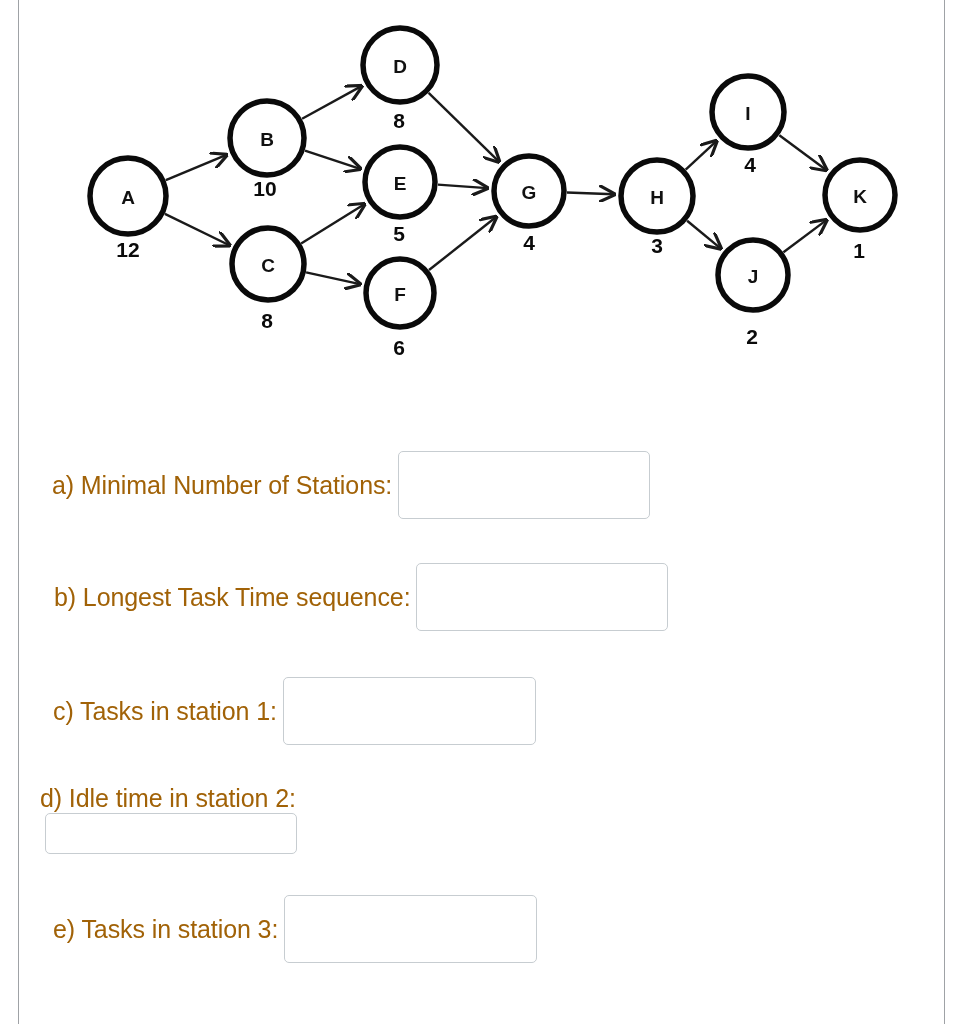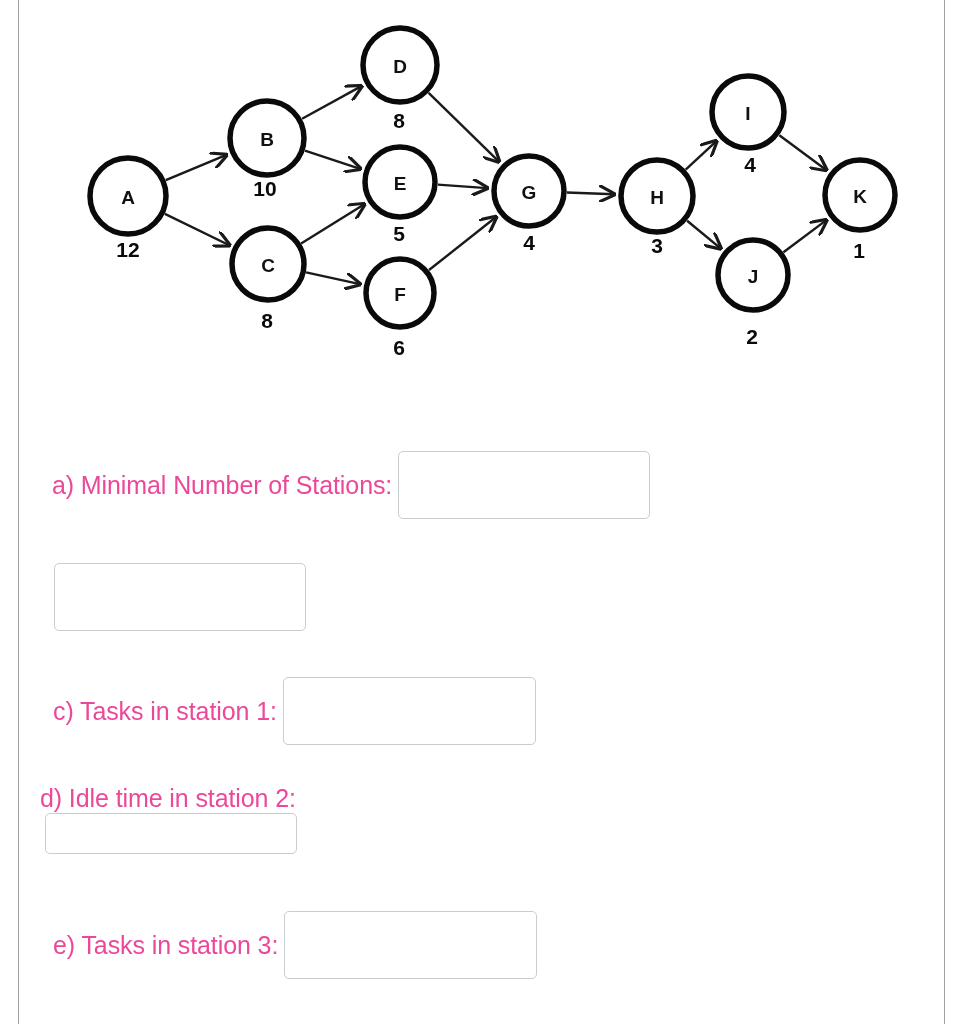--- a/index.html
+++ b/index.html
@@ -76,21 +76,21 @@
   .q-row {
     position: absolute;
     display: flex;
     align-items: center;
     height: 70px;
   }
   .q-label {
     font-family: "Liberation Sans", sans-serif;
     font-size: 25px;
     font-weight: 400;
-    color: #ec4899;
+    color: #a16207;
     white-space: nowrap;
     letter-spacing: -0.1px;
     padding-right: 6px;
   }
   .q-input {
     box-sizing: border-box;
     height: 68px;
     background: #ffffff;
     border: 1.5px solid #c7cdd1;
     border-radius: 5px;
@@ -98,21 +98,21 @@
     font-size: 20px;
     color: #2d3b45;
     padding: 4px 10px;
     outline: none;
   }
 
   #row-a { left: 52px;  top: 20px;  }
   #row-b { left: 54px;  top: 132px; }
   #row-c { left: 53px;  top: 246px; }
   #row-d { left: 40px;  top: 354px; flex-direction: column; }
-  #row-e { left: 53px;  top: 480px; }
+  #row-e { left: 53px;  top: 464px; }
 
   #input-a { width: 252px; }
   #input-b { width: 252px; }
   #input-c { width: 253px; }
   #input-d { width: 252px; }
   #input-e { width: 253px; }
 </style>
 </head>
 <body>
 
@@ -203,20 +203,21 @@
 </div>
 
 <div id="questions">
 
   <div class="q-row" id="row-a">
     <span class="q-label">a) Minimal Number of Stations:</span>
     <input class="q-input" id="input-a" type="text" placeholder="" style="">
   </div>
 
   <div class="q-row" id="row-b">
+    <span class="q-label">b) Longest Task Time sequence:</span>
     <input class="q-input" id="input-b" type="text" placeholder="" style="">
   </div>
 
   <div class="q-row" id="row-c">
     <span class="q-label">c) Tasks in station 1:</span>
     <input class="q-input" id="input-c" type="text" placeholder="" style="">
   </div>
 
   <div class="q-row" id="row-d">
     <span class="q-label">d) Idle time in station 2:</span>

